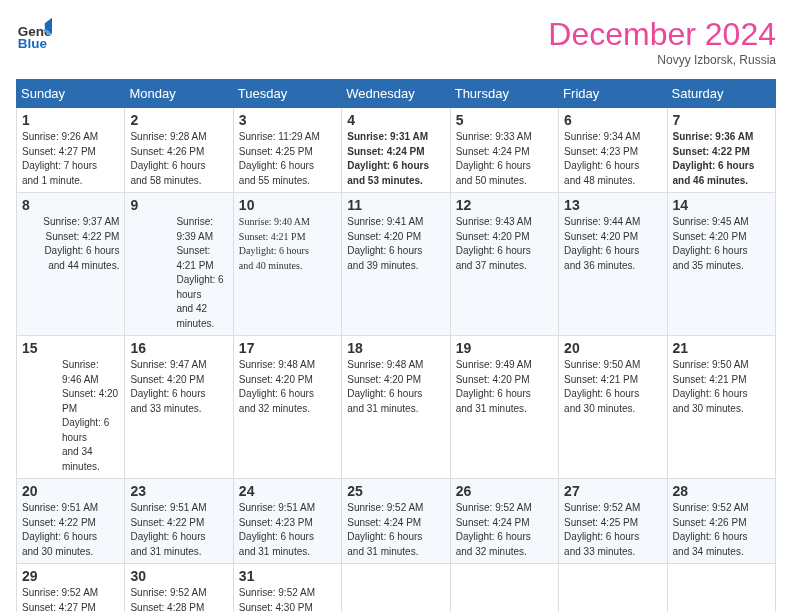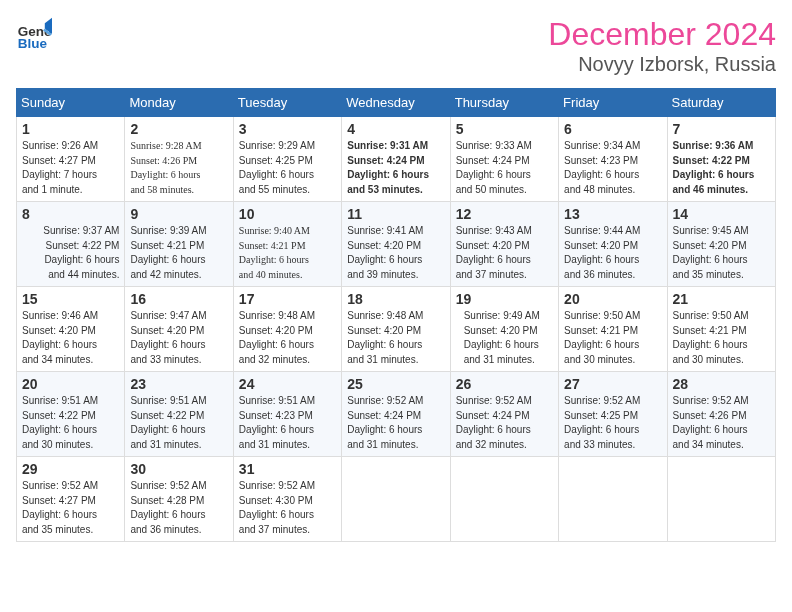--- a/index.html
+++ b/index.html
@@ -20,21 +20,21 @@
       display: flex;
       align-items: center;
       gap: 4px;
     }
     .logo-icon {
       width: 36px;
       height: 36px;
     }
     .title-area { text-align: right; }
     .month-title { font-size: 32px; color: #ec4899; font-weight: normal; }
-    .subtitle { font-size: 20px; color: #555; }
+    .subtitle { font-size: 12px; color: #555; }
     .calendar {
       width: 100%;
       border-collapse: collapse;
       padding-left: 46px;
     }
     .calendar th {
       background: #2b6cb0;
       color: #fff;
       font-size: 13px;
       padding: 6px 4px;
@@ -104,28 +104,28 @@
   <tr>
         <td>
           <span class="day-number">1</span>
           <div class="day-info" style="white-space: pre-line;">Sunrise: 9:26 AM
 Sunset: 4:27 PM
 Daylight: 7 hours
 and 1 minute.</div>
         </td>
         <td>
           <span class="day-number">2</span>
-          <div class="day-info" style="white-space: pre-line; font-family: Liberation Serif, serif;">Sunrise: 9:28 AM
+          <div class="day-info" style="white-space: pre-line;">Sunrise: 9:28 AM
 Sunset: 4:26 PM
 Daylight: 6 hours
 and 58 minutes.</div>
         </td>
         <td>
           <span class="day-number">3</span>
-          <div class="day-info" style="white-space: pre-line;">Sunrise: 9:29 AM
+          <div class="day-info" style="white-space: pre-line;">Sunrise: 11:29 AM
 Sunset: 4:25 PM
 Daylight: 6 hours
 and 55 minutes.</div>
         </td>
         <td>
           <span class="day-number">4</span>
           <div class="day-info" style="white-space: pre-line; font-weight: bold;">Sunrise: 9:31 AM
 Sunset: 4:24 PM
 Daylight: 6 hours
 and 53 minutes.</div>
@@ -155,21 +155,21 @@
       <tr>
         <td>
           <span class="day-number">8</span>
           <div class="day-info" style="white-space: pre-line; text-align: right;">Sunrise: 9:37 AM
 Sunset: 4:22 PM
 Daylight: 6 hours
 and 44 minutes.</div>
         </td>
         <td>
           <span class="day-number">9</span>
-          <div class="day-info" style="white-space: pre-line;">Sunrise: 9:39 AM
+          <div class="day-info" style="white-space: pre-line; margin-left: 46px;">Sunrise: 9:39 AM
 Sunset: 4:21 PM
 Daylight: 6 hours
 and 42 minutes.</div>
         </td>
         <td>
           <span class="day-number">10</span>
           <div class="day-info" style="white-space: pre-line; font-family: Liberation Serif, serif;">Sunrise: 9:40 AM
 Sunset: 4:21 PM
 Daylight: 6 hours
 and 40 minutes.</div>
@@ -199,21 +199,21 @@
           <span class="day-number">14</span>
           <div class="day-info" style="white-space: pre-line;">Sunrise: 9:45 AM
 Sunset: 4:20 PM
 Daylight: 6 hours
 and 35 minutes.</div>
         </td>
       </tr>
       <tr>
         <td>
           <span class="day-number">15</span>
-          <div class="day-info" style="white-space: pre-line;">Sunrise: 9:46 AM
+          <div class="day-info" style="white-space: pre-line; margin-left: 40px;">Sunrise: 9:46 AM
 Sunset: 4:20 PM
 Daylight: 6 hours
 and 34 minutes.</div>
         </td>
         <td>
           <span class="day-number">16</span>
           <div class="day-info" style="white-space: pre-line;">Sunrise: 9:47 AM
 Sunset: 4:20 PM
 Daylight: 6 hours
 and 33 minutes.</div>
@@ -227,21 +227,21 @@
         </td>
         <td>
           <span class="day-number">18</span>
           <div class="day-info" style="white-space: pre-line;">Sunrise: 9:48 AM
 Sunset: 4:20 PM
 Daylight: 6 hours
 and 31 minutes.</div>
         </td>
         <td>
           <span class="day-number">19</span>
-          <div class="day-info" style="white-space: pre-line; margin-left: 8px;">Sunrise: 9:49 AM
+          <div class="day-info" style="white-space: pre-line;">Sunrise: 9:49 AM
 Sunset: 4:20 PM
 Daylight: 6 hours
 and 31 minutes.</div>
         </td>
         <td>
           <span class="day-number">20</span>
           <div class="day-info" style="white-space: pre-line;">Sunrise: 9:50 AM
 Sunset: 4:21 PM
 Daylight: 6 hours
 and 30 minutes.</div>

